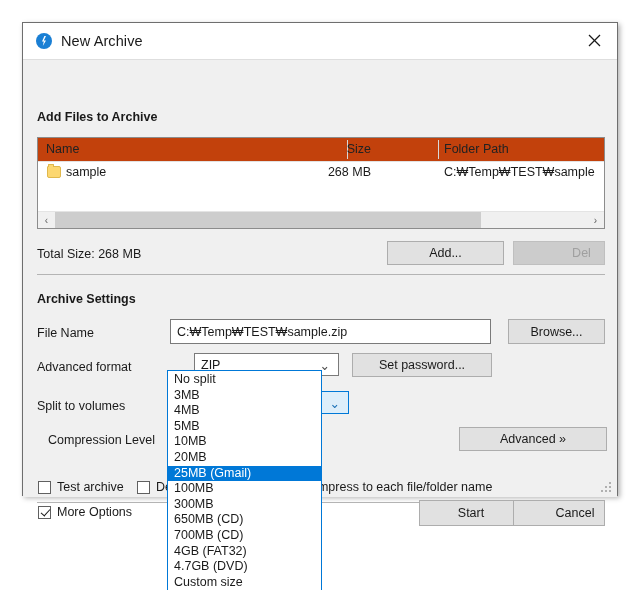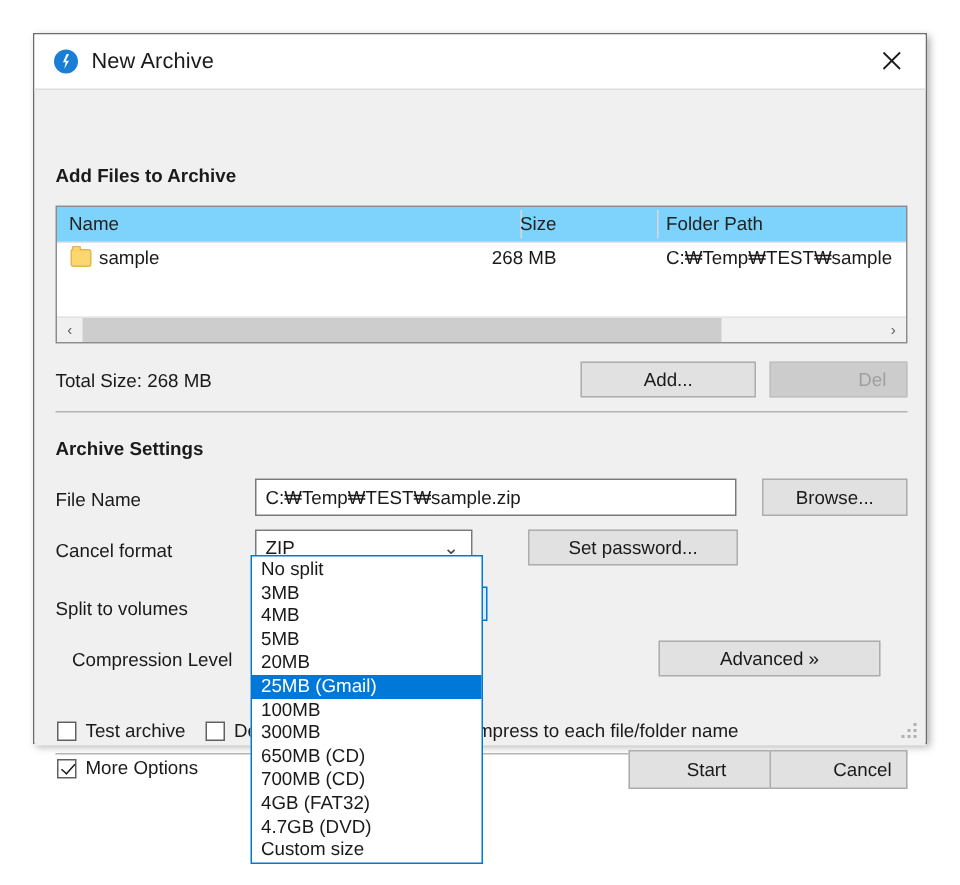--- a/index.html
+++ b/index.html
@@ -109,21 +109,21 @@
     width: 568px;
     height: 92px;
     background: #ffffff;
     border: 1px solid #8c8c8c;
     box-sizing: border-box;
   }
   .fl-header {
     position: relative;
     height: 23px;
     border-bottom: 1px solid #e2e2e2;
-    background: #7dd3fc;
+    background: #c2410c;
   }
   .fl-col {
     position: absolute;
     top: 4px;
     font-size: 12.5px;
     color: #222;
     white-space: nowrap;
   }
   .col-name { left: 8px; }
   .col-size { left: 240px; width: 93px; text-align: right; }
@@ -258,20 +258,21 @@
 
   .combo {
     position: absolute;
     background: #ffffff;
     border: 1px solid #7a7a7a;
     box-sizing: border-box;
     display: flex;
     align-items: center;
     font-size: 12.5px;
     color: #1a1a1a;
+    margin-left: 24px;
   }
   .combo .combo-text { margin-left: 6px; }
   .combo .chev {
     position: absolute;
     right: 8px;
     top: 50%;
     transform: translateY(-50%);
     color: #4a4a4a;
   }
   .combo.focused {
@@ -404,36 +405,36 @@
       <button class="btn disabled" style="left:490px; top:181px; width:92px; height:24px;padding-left:45px;">Del</button>
 
       <div class="hrule" style="top:214px;"></div>
 
       <div class="section-title" style="left:14px; top:232px;">Archive Settings</div>
 
       <div class="lbl" style="left:14px; top:266px;">File Name</div>
       <input class="textbox" style="left: 147px; top: 259px; width: 321px; height: 25px;" value="C:₩Temp₩TEST₩sample.zip">
       <button class="btn" style="left:485px; top:259px; width:97px; height:25px;">Browse...</button>
 
-      <div class="lbl" style="left:14px; top:300px;">Cancel format</div>
+      <div class="lbl" style="left:14px; top:300px;">Advanced format</div>
       <div class="combo" style="left:147px; top:293px; width:145px; height:23px;">
         <span class="combo-text">ZIP</span>
         <span class="chev">⌄</span>
       </div>
       <button class="btn" style="left:329px; top:293px; width:140px; height:24px;">Set password...</button>
 
       <div class="lbl" style="left:14px; top:339px;">Split to volumes</div>
       <div class="combo focused" style="left:146px; top:331px; width:156px; height:23px;">
         <span class="combo-text">No split</span>
         <span class="chev">⌄</span>
       </div>
 
       <div class="lbl" style="left:14px; top:373px;margin-left:11px;">Compression Level</div>
 
-      <button class="btn" style="left:416px; top:367px; width:148px; height:24px;">Advanced »</button>
+      <button class="btn" style="left:436px; top:367px; width:148px; height:24px;">Advanced »</button>
 
       <div class="cbx" style="left:15px; top:420px;">
         <span class="box"></span>
         <span class="cbx-label">Test archive</span>
       </div>
 
       <div class="cbx" style="left:114px; top:420px;">
         <span class="box"></span>
         <span class="cbx-label">Dele</span>
       </div>
@@ -462,20 +463,21 @@
       </div>
 
     </div>
   </div>
 
   <div class="dropdown" id="split-dropdown">
       <div class="dd-item">No split</div>
       <div class="dd-item">3MB</div>
       <div class="dd-item">4MB</div>
       <div class="dd-item">5MB</div>
+      <div class="dd-item">10MB</div>
       <div class="dd-item">20MB</div>
       <div class="dd-item selected">25MB (Gmail)</div>
       <div class="dd-item">100MB</div>
       <div class="dd-item">300MB</div>
       <div class="dd-item">650MB (CD)</div>
       <div class="dd-item">700MB (CD)</div>
       <div class="dd-item">4GB (FAT32)</div>
       <div class="dd-item">4.7GB (DVD)</div>
       <div class="dd-item">Custom size</div>
     </div>

